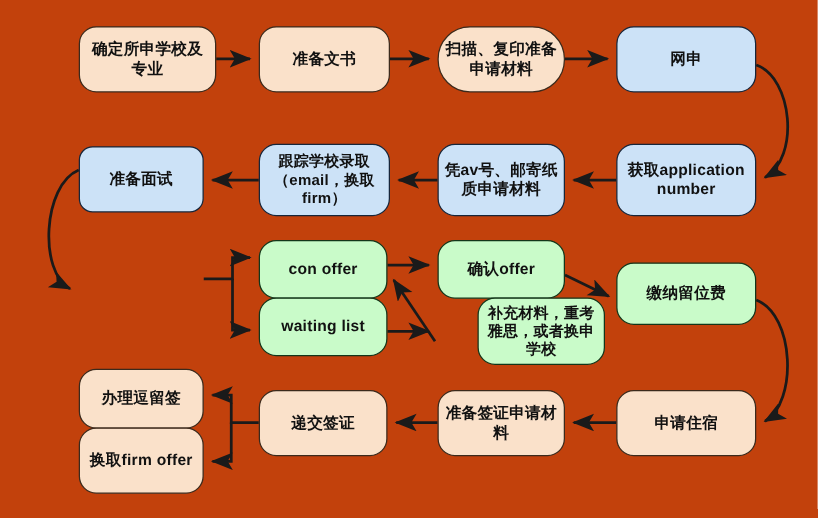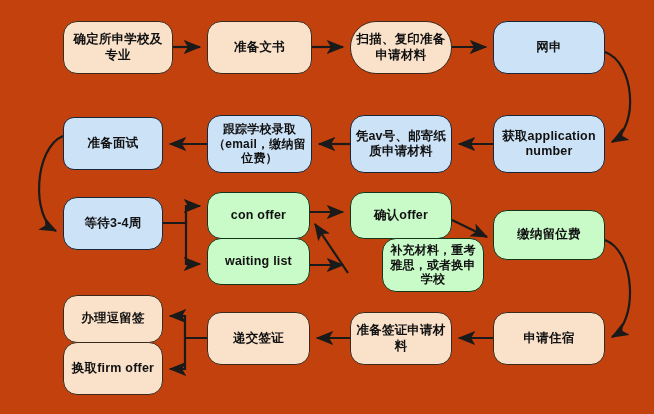--- a/index.html
+++ b/index.html
@@ -106,30 +106,27 @@
 
   <div class="node n-blue" style="left:493px; top:115px; width:112px; height:58px;">
     <span>获取application number</span>
     </div>
 
   <div class="node n-blue" style="left:350px; top:115px; width:102px; height:58px;">
     <span>凭av号、邮寄纸质申请材料</span>
     </div>
 
   <div class="node n-blue" style="left:207px; top:115px; width:105px; height:58px; font-size:12px;">
-    <span>跟踪学校录取（email，缴纳留位费）</span>
+    <span>跟踪学校录取（email，换取firm）</span>
     </div>
 
   <div class="node n-blue" style="left:63px;  top:117px; width:100px; height:53px;border-radius:11px;">
     <span>准备面试</span>
     </div>
 
-  <div class="node n-blue" style="left:63px;  top:197px; width:100px; height:53px;">
-    <span>等待3-4周</span>
-    </div>
 
   <div class="node n-green" style="left:207px; top:192px; width:103px; height:47px;">
     <span>con offer</span>
     </div>
 
   <div class="node n-green" style="left:207px; top:238px; width:103px; height:47px;">
     <span>waiting list</span>
     </div>
 
   <div class="node n-green" style="left:350px; top:192px; width:102px; height:47px;">

